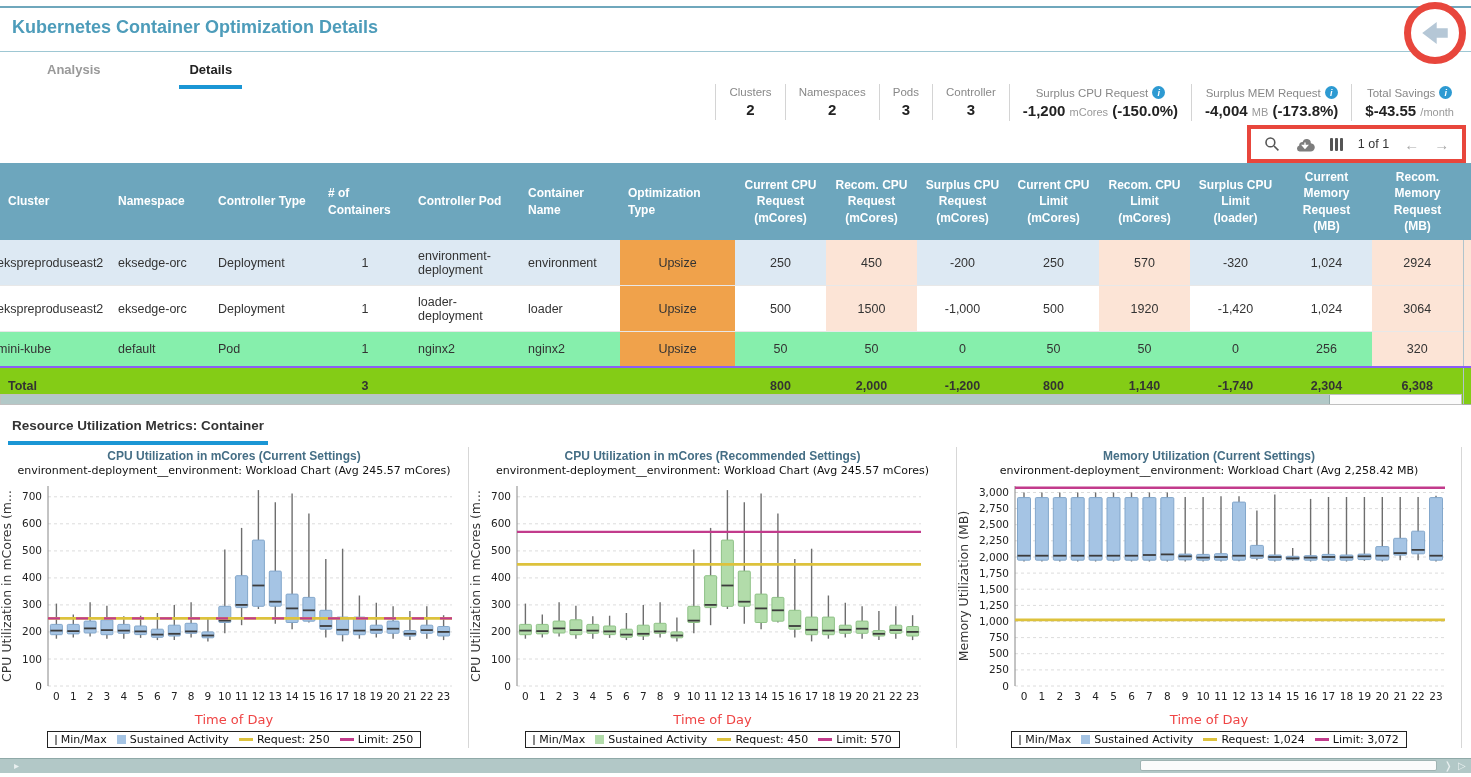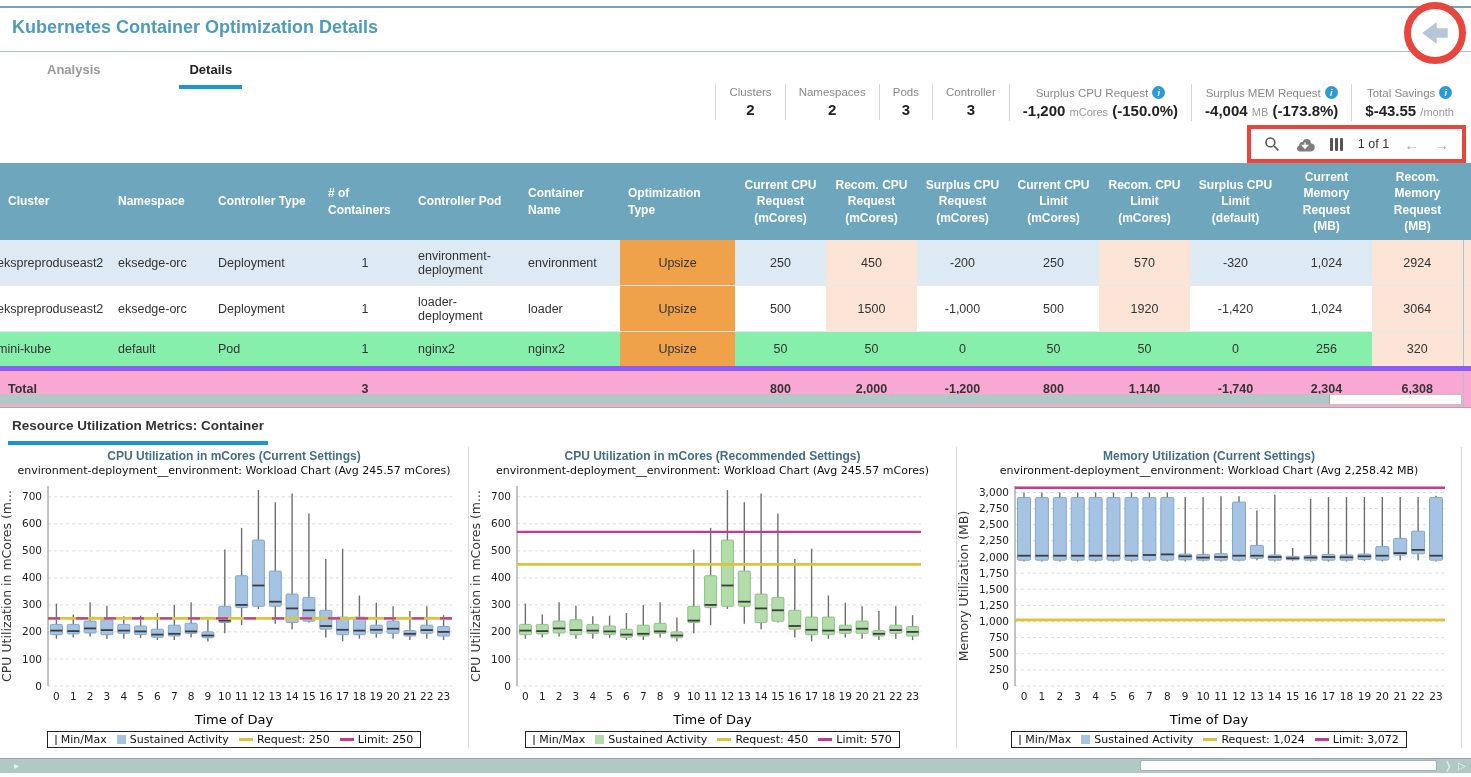--- a/index.html
+++ b/index.html
@@ -34,38 +34,38 @@
     padding:4px 8px;cursor:pointer;}
   th.tl{text-align:left;} th.tc{text-align:center;}
   td{font-size:12.5px;color:#333;padding:2px 8px;vertical-align:middle;}
   td.tl{text-align:left;} td.tc{text-align:center;}
   tr.r0 td{background:#dde9f3;height:41px;}
   tr.r1 td{background:#ffffff;height:41px;border-top:1px solid #e8e8e8;}
   tr.r2 td{background:#86efac;height:30px;border-top:1px solid #e8e8e8;}
   tr.r0 td.hl,tr.r1 td.hl,tr.r2 td.hl{background:#fce4d6;}
   td.opt{background:#f0a24b !important;text-align:center;color:#333;}
   td.cluster{padding-left:2px;text-indent:-5px;}
-  tr.total td{background:#f9a8d4;font-weight:bold;border-top:5px solid #8b5cf6;border-bottom:1px solid #aaa;height:32px;}
+  tr.total td{background:#84cc16;font-weight:bold;border-top:2px solid #8b5cf6;border-bottom:1px solid #aaa;height:32px;}
   td.sliver-b{border-left:1px solid #b0c4cc;}
   .hscroll1{position:absolute;top:394px;left:0;width:1462px;height:11px;background:#fbfbfb;
     border:1px solid #c0c0c0;box-sizing:border-box;}
   .hscroll1 .thumb{position:absolute;top:0;left:0;width:1328px;height:9px;background:#b2c8c7;
     border-right:1px solid #8fa9a8;cursor:pointer;}
   .charts{position:absolute;top:408px;left:0;width:1471px;height:349px;background:#fff;}
   .section-tab{position:absolute;top:10px;left:8px;font-size:13.5px;font-weight:bold;color:#333;
     padding:0 4px 8px 4px;border-bottom:4px solid #1a96d5;cursor:pointer;}
   .chart-row{position:absolute;top:39px;left:0;display:flex;}
   .chart-panel{box-sizing:border-box;border-right:1px solid #d7d7d7;padding-top:2px;}
   .chart-panel:first-child{border-left:none;}
   .ctitle{text-align:center;font-size:12px;font-weight:bold;color:#456e85;
     font-family:Liberation Sans, sans-serif;}
   .csub{text-align:center;font-size:11px;color:#111;margin-top:1px;font-family:"DejaVu Sans",sans-serif;}
   .cplot{margin-top:3px;}
   .cplot svg{font-family:"DejaVu Sans",sans-serif;display:block;}
-  .cxlabel{text-align:center;font-size:13px;color:#000000;font-family:"DejaVu Sans",sans-serif;}
+  .cxlabel{text-align:center;font-size:13px;color:#ef4444;font-family:"DejaVu Sans",sans-serif;}
   .clegend{display:flex;justify-content:center;margin-top:4px;}
   .clegend .box{display:inline-flex;gap:10px;border:1px solid #222;padding:1px 7px;align-items:center;
     font-size:11px;color:#111;font-family:"DejaVu Sans",sans-serif;background:#fff;}
   .li{display:inline-flex;align-items:center;gap:4px;white-space:nowrap;}
   .mm{width:2px;height:10px;background:#888;display:inline-block;}
   .sq{width:9px;height:9px;display:inline-block;}
   .ln{width:14px;height:3px;display:inline-block;}
   .bottom-scroll{position:absolute;top:758px;left:0;width:1471px;height:14px;background:#b2c8c7;
     border-top:1px solid #8fa9a8;}
   .bottom-scroll .thumb{position:absolute;top:1px;left:1140px;width:297px;height:11px;background:#fbfbfb;
@@ -172,21 +172,21 @@
             <th class="tl">Controller Type</th>
             <th class="tl"># of Containers</th>
             <th class="tl">Controller Pod</th>
             <th class="tl">Container Name</th>
             <th class="tl">Optimization Type</th>
             <th class="tc">Current CPU Request (mCores)</th>
             <th class="tc">Recom. CPU Request (mCores)</th>
             <th class="tc">Surplus CPU Request (mCores)</th>
             <th class="tc">Current CPU Limit (mCores)</th>
             <th class="tc">Recom. CPU Limit (mCores)</th>
-            <th class="tc">Surplus CPU Limit (default)</th>
+            <th class="tc">Surplus CPU Limit (loader)</th>
             <th class="tc">Current Memory Request (MB)</th>
             <th class="tc">Recom. Memory Request (MB)</th>
             <th></th>
           </tr>
         </thead>
         <tbody>
           <tr class="r0">
             <td class="cluster tl">ekspreproduseast2</td>
             <td class="tl">eksedge-orc</td>
             <td class="tl">Deployment</td>

